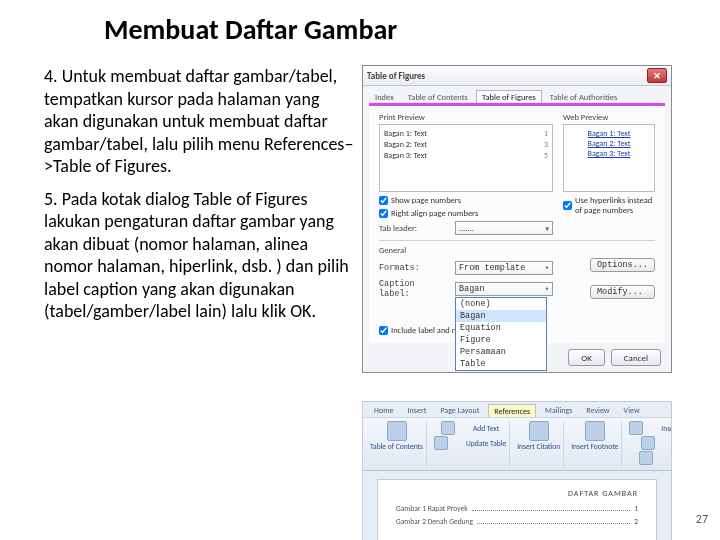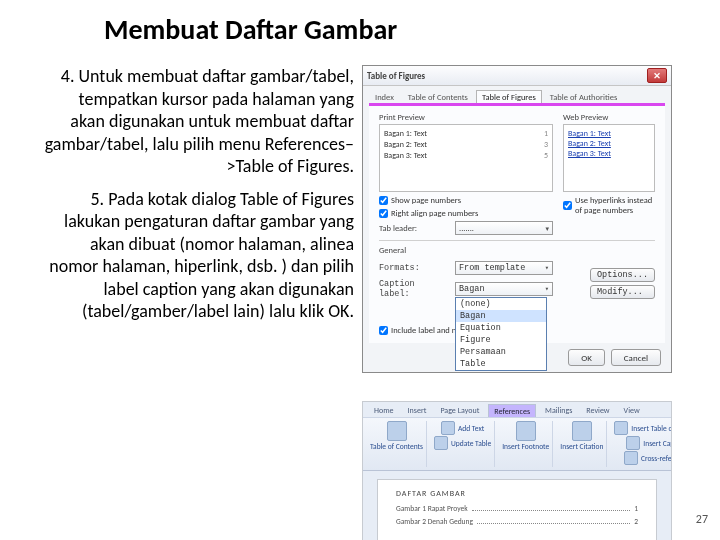--- a/index.html
+++ b/index.html
@@ -27,21 +27,20 @@
     gap: 8px;
   }
   .left {
     width: 310px;
     font-size: 18px;
     line-height: 1.25;
     color: #000;
   }
   .left p {
     margin: 0 0 10px 0;
-    text-align: right;
   }
   .right {
     flex: 1;
     display: flex;
     flex-direction: column;
     gap: 28px;
   }
   .page-num {
     position: absolute;
     bottom: 14px;
@@ -107,20 +106,21 @@
     font-size:8.5px; color:#444; margin-bottom:2px;
   }
   .preview-box {
     border:1px solid #bcbcbc;
     background:#fff;
     height:60px;
     padding:3px 4px;
     font-size:8px;
     color:#1a3fb0;
     text-decoration: underline;
+    text-align: center;
   }
   .preview-box.plain { color:#333; text-decoration:none; }
   .pline { display:flex; justify-content:space-between; margin-bottom:1px;}
   .pline span:last-child { color:#888; text-decoration:none; }
   .chk { display:flex; align-items:center; gap:3px; font-size:8.5px; margin-top:3px;}
   .chk input { width:9px; height:9px; margin:0;}
   .dropdown {
     border:1px solid #9a9a9a;
     background:linear-gradient(#fff,#eef1f5);
     font-size:8.5px;
@@ -165,48 +165,48 @@
   .wordshot{
     border:1px solid #c7cbd1;
     background:#e7edf6;
     width:308px;
     height:152px;
     font-size:8px;
     overflow:hidden;
   }
   .wtabs{display:flex; gap:4px; padding:2px 6px 0; font-size:8px; color:#4a5a78;}
   .wtabs div{padding:1px 5px;}
-  .wtabs div.active{background:#c4b5fd;border:1px solid #b9c3d6;border-bottom:none;color:#223;}
+  .wtabs div.active{background:#fef9c3;border:1px solid #b9c3d6;border-bottom:none;color:#223;}
   .ribbon{
     background:linear-gradient(#f4f7fc,#e1e8f3);
     border-top:1px solid #cdd6e6;
     border-bottom:1px solid #b9c3d6;
     height:46px;
     display:flex; gap:4px;
     padding:3px 4px;
   }
   .rgroup{display:flex; flex-direction:column; align-items:center; gap:1px; padding:0 3px; border-right:1px solid #cdd6e6;}
   .ricon{width:18px;height:18px;background:#bcd0ea;border:1px solid #8fa8c9;border-radius:2px;}
   .ricon.sm{width:12px;height:12px;}
-  .rline{display:flex;gap:3px;align-items:center;color:#2a4d8f;font-size:7.5px;white-space:nowrap;justify-content:center;}
+  .rline{display:flex;gap:18px;align-items:center;color:#2a4d8f;font-size:7.5px;white-space:nowrap;justify-content:center;}
   .docarea{
     background:#e7edf6;
     padding:8px 14px 0;
     height:92px;
   }
   .page{
     background:#fff;
     border:1px solid #c7cbd1;
     height:84px;
     padding:8px 18px;
     box-sizing:border-box;
     font-size:7.5px;
     color:#555;
   }
-  .page .tt{ text-align:left; font-size:8px; color:#444; letter-spacing:1px; margin-bottom:6px;}
+  .page .tt{ text-align:right; font-size:8px; color:#444; letter-spacing:1px; margin-bottom:6px;}
   .dotline{display:flex; gap:4px; margin-bottom:4px; align-items:baseline;}
   .dots{flex:1; border-bottom:1px dotted #888; height:6px;}
 </style>
 </head>
 <body>
 
 <div class="slide">
   <h1>Membuat Daftar Gambar</h1>
   <div class="cols">
     <div class="left">
@@ -293,21 +293,21 @@
                 <div class="dd-list" style="left:76px">
                   <div>(none)</div>
                   <div class="sel">Bagan</div>
                   <div>Equation</div>
                   <div>Figure</div>
                   <div>Persamaan</div>
                   <div>Table</div>
                 </div>
               </div>
             </div>
-            <div class="caption-col" style="justify-content:flex-end; gap:3px; margin-left:auto">
+            <div class="caption-col" style="justify-content:space-between; gap:3px; margin-left:auto">
               <div class="btn small">Options...</div>
               <div class="btn small">Modify...</div>
             </div>
           </div>
           <label class="chk" style="margin-top:26px">
               <input type="checkbox" checked="" style="">
               <span>Include label and number</span>
             </label>
         </div>
         <div class="dlg-buttons">
@@ -336,25 +336,25 @@
                 <div class="ricon sm"></div>
                 <span>Add Text</span>
               </div>
             <div class="rline">
                 <div class="ricon sm"></div>
                 <span>Update Table</span>
               </div>
           </div>
           <div class="rgroup">
               <div class="ricon"></div>
+              <div class="rline">Insert Citation</div>
+            </div>
+          <div class="rgroup">
+              <div class="ricon"></div>
               <div class="rline">Insert Footnote</div>
-            </div>
-          <div class="rgroup">
-              <div class="ricon"></div>
-              <div class="rline">Insert Citation</div>
             </div>
           <div class="rgroup">
             <div class="rline">
                 <div class="ricon sm"></div>
                 <span>Insert Table of Figures</span>
               </div>
             <div class="rline">
                 <div class="ricon sm"></div>
                 <span>Insert Caption</span>
               </div>

